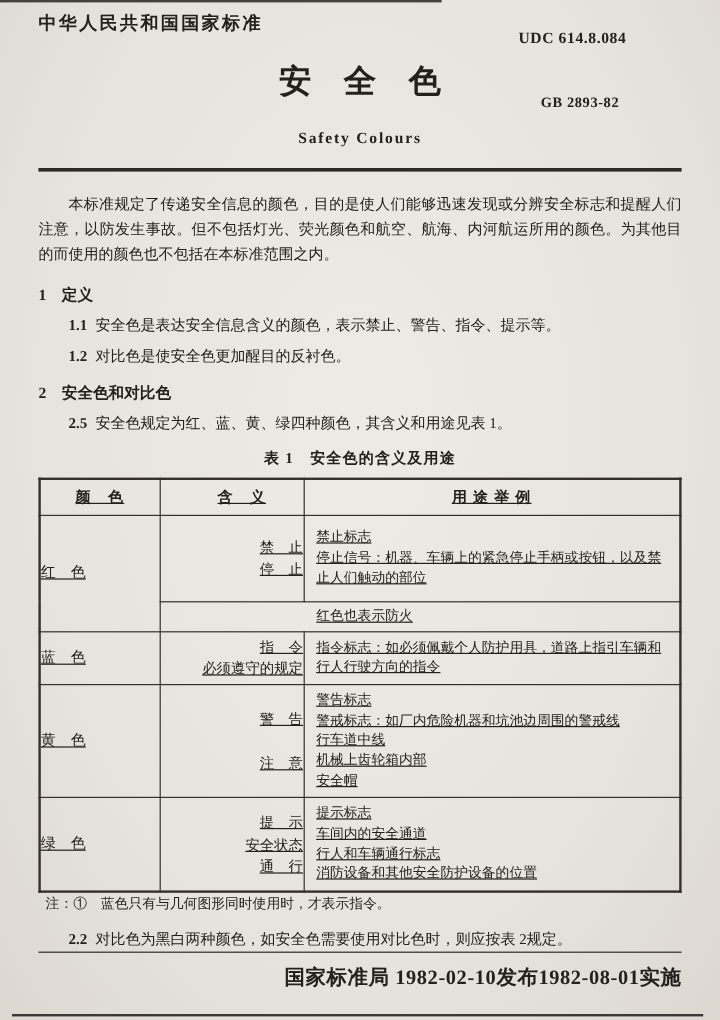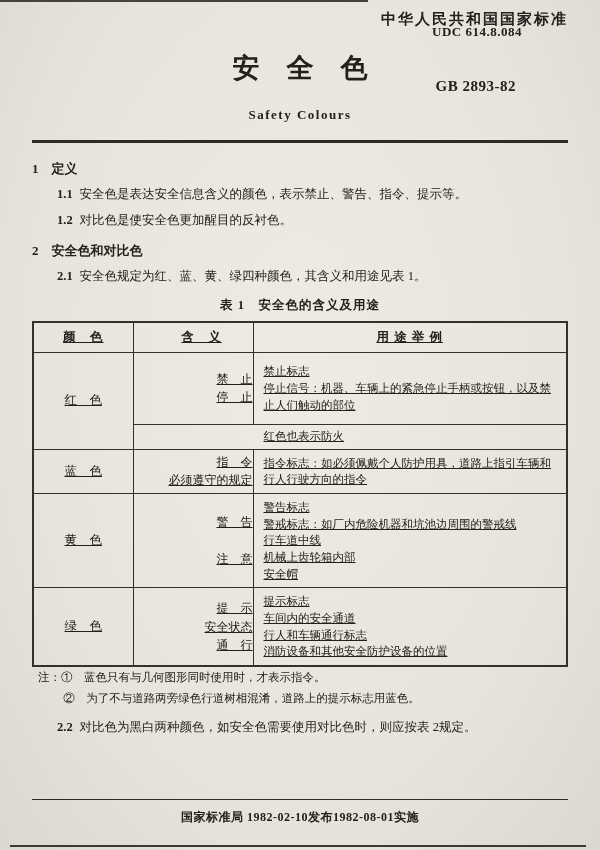--- a/index.html
+++ b/index.html
@@ -14,87 +14,88 @@
   .page{
     position:absolute; inset:0;
     padding:0 32px;
     background:radial-gradient(ellipse at 50% 42%, #eeebe5 0%, #e7e4de 62%, #dcd8d0 100%);
   }
   .scan-edge-top{ position:absolute; top:0; left:0; width:368px; height:2px; background:#45423e; }
   .scan-edge-bottom{ position:absolute; bottom:3px; left:10px; right:14px; height:2px; background:#3c3935; }
 
   
   .header{ position:relative; height:146px; }
-  .std-label{ position:absolute; top:10px; left:0; width:100%; text-align:right;
+  .std-label{ position:absolute; top:10px; left:0; width:100%; text-align:left;
               font-size:15px; font-weight:bold; letter-spacing:2px; }
   .udc{ position:absolute; top:24px; right:46px; font-size:13px; font-weight:bold; letter-spacing:.5px; }
   .title{ position:absolute; top:50px; left:0; width:100%; text-align:center;
           font-size:27px; font-weight:bold; }
-  .std-no{ position:absolute; top:78px; right:52px; font-size:15px; font-weight:bold; letter-spacing:.5px; }
+  .std-no{ position:absolute; top:78px; right:52px; font-size:12px; font-weight:bold; letter-spacing:.5px; }
   .title-en{ position:absolute; top:107px; left:0; width:100%; text-align:center;
              font-size:13px; font-weight:bold; letter-spacing:1.5px; }
   .head-rule{ position:absolute; top:140px; left:0; right:0; height:2.5px; background:#2e2a25; }
 
   
   .intro{ margin-top:14px; font-size:12.5px; line-height:1.68; text-align:justify; text-indent:2em; }
   .sec-heading{ margin-top:14px; font-size:13px; font-weight:bold; }
   .sec-heading.s2{ margin-top:12px; }
   .clause{ margin-top:7px; font-size:12.5px; line-height:1.5; text-indent:2em; }
   .clause .cnum{ font-weight:bold; margin-right:.55em; }
 
   
   .tbl-caption{ margin-top:12px; text-align:center; font-size:12.5px; font-weight:bold; letter-spacing:1px; }
   table{ width:100%; margin-top:7px; border-collapse:collapse; border:2px solid #363029; }
   th,td{ border:1px solid #363029;text-decoration:underline; }
   th{ font-size:12.5px; font-weight:bold; height:30px; letter-spacing:1px; }
   .col-color{ width:100px; }
   .col-meaning{ width:120px;padding-left:17px; }
-  td.color{ text-align:center; font-size:12.5px; }
+  td.color{ font-size:12.5px; }
   td.meaning{ text-align:right; font-size:12px; white-space:pre-line; line-height:1.55; }
   td.usage{ font-size:11.5px; padding:5px 8px 5px 10px; white-space:pre-line; line-height:1.45; }
   td.extra{ font-size:11.5px; padding:4px 0 4px 130px; }
   tr.row-red-main{ height:72px; }
   tr.row-red-extra{ height:25px; }
   tr.row-blue{ height:44px; }
   tr.row-yellow{ height:82px; }
   tr.row-green{ height:70px; }
 
   
   .notes{ margin-top:0; padding-left:6px; font-size:11.5px; line-height:1.8; }
   .note-2{ margin-left:2.2em; }
   .clause-22{ margin-top:9px; }
 
   
   .footer{ position:absolute; left:32px; right:32px; bottom:24px; }
   .foot-rule{ height:1.5px; background:#2e2a25; margin-bottom:9px; }
-  .footer-row{ display:flex; justify-content:center; font-size:12px; font-weight:bold; letter-spacing:.5px; }
+  .footer-row{ display:flex; justify-content:flex-end; font-size:17px; font-weight:bold; letter-spacing:.5px; }
 </style>
 </head>
 <body>
 
 <div class="page">
   <div class="scan-edge-top"></div>
   <div class="scan-edge-bottom"></div>
 
   <div class="header">
     <div class="std-label">中华人民共和国国家标准</div>
     <div class="udc">UDC 614.8.084</div>
     <div class="title">安　全　色</div>
     <div class="std-no">GB 2893-82</div>
     <div class="title-en">Safety Colours</div>
     <div class="head-rule"></div>
   </div>
 
+  <p class="intro">本标准规定了传递安全信息的颜色，目的是使人们能够迅速发现或分辨安全标志和提醒人们注意，以防发生事故。但不包括灯光、荧光颜色和航空、航海、内河航运所用的颜色。为其他目的而使用的颜色也不包括在本标准范围之内。</p>
 
   <h3 class="sec-heading">1　定义</h3>
   <p class="clause"><b class="cnum">1.1</b><span>安全色是表达安全信息含义的颜色，表示禁止、警告、指令、提示等。</span></p>
   <p class="clause"><b class="cnum">1.2</b><span>对比色是使安全色更加醒目的反衬色。</span></p>
 
   <h3 class="sec-heading s2">2　安全色和对比色</h3>
-  <p class="clause"><b class="cnum">2.1</b><span>安全色规定为红、蓝、黄、绿四种颜色，其含义和用途见表 1。</span></p>
+  <p class="clause"><b class="cnum">2.5</b><span>安全色规定为红、蓝、黄、绿四种颜色，其含义和用途见表 1。</span></p>
 
   <div class="tbl-caption">表 1　安全色的含义及用途</div>
 
   <table>
     <thead>
       <tr>
         <th class="col-color">颜　色</th>
         <th class="col-meaning">含　义</th>
         <th>用 途 举 例</th>
       </tr>
@@ -135,21 +136,20 @@
         <td class="usage">提示标志
 车间内的安全通道
 行人和车辆通行标志
 消防设备和其他安全防护设备的位置</td>
       </tr>
     </tbody>
   </table>
 
   <div class="notes">
     <p class="note-1">注：①　蓝色只有与几何图形同时使用时，才表示指令。</p>
-    <p class="note-2">②　为了不与道路两旁绿色行道树相混淆，道路上的提示标志用蓝色。</p>
   </div>
 
   <p class="clause clause-22"><b class="cnum">2.2</b><span>对比色为黑白两种颜色，如安全色需要使用对比色时，则应按表 2规定。</span></p>
 
   <div class="footer">
     <div class="foot-rule"></div>
     <div class="footer-row">
       <span>国家标准局 1982-02-10发布</span>
       <span>1982-08-01实施</span>
     </div>

